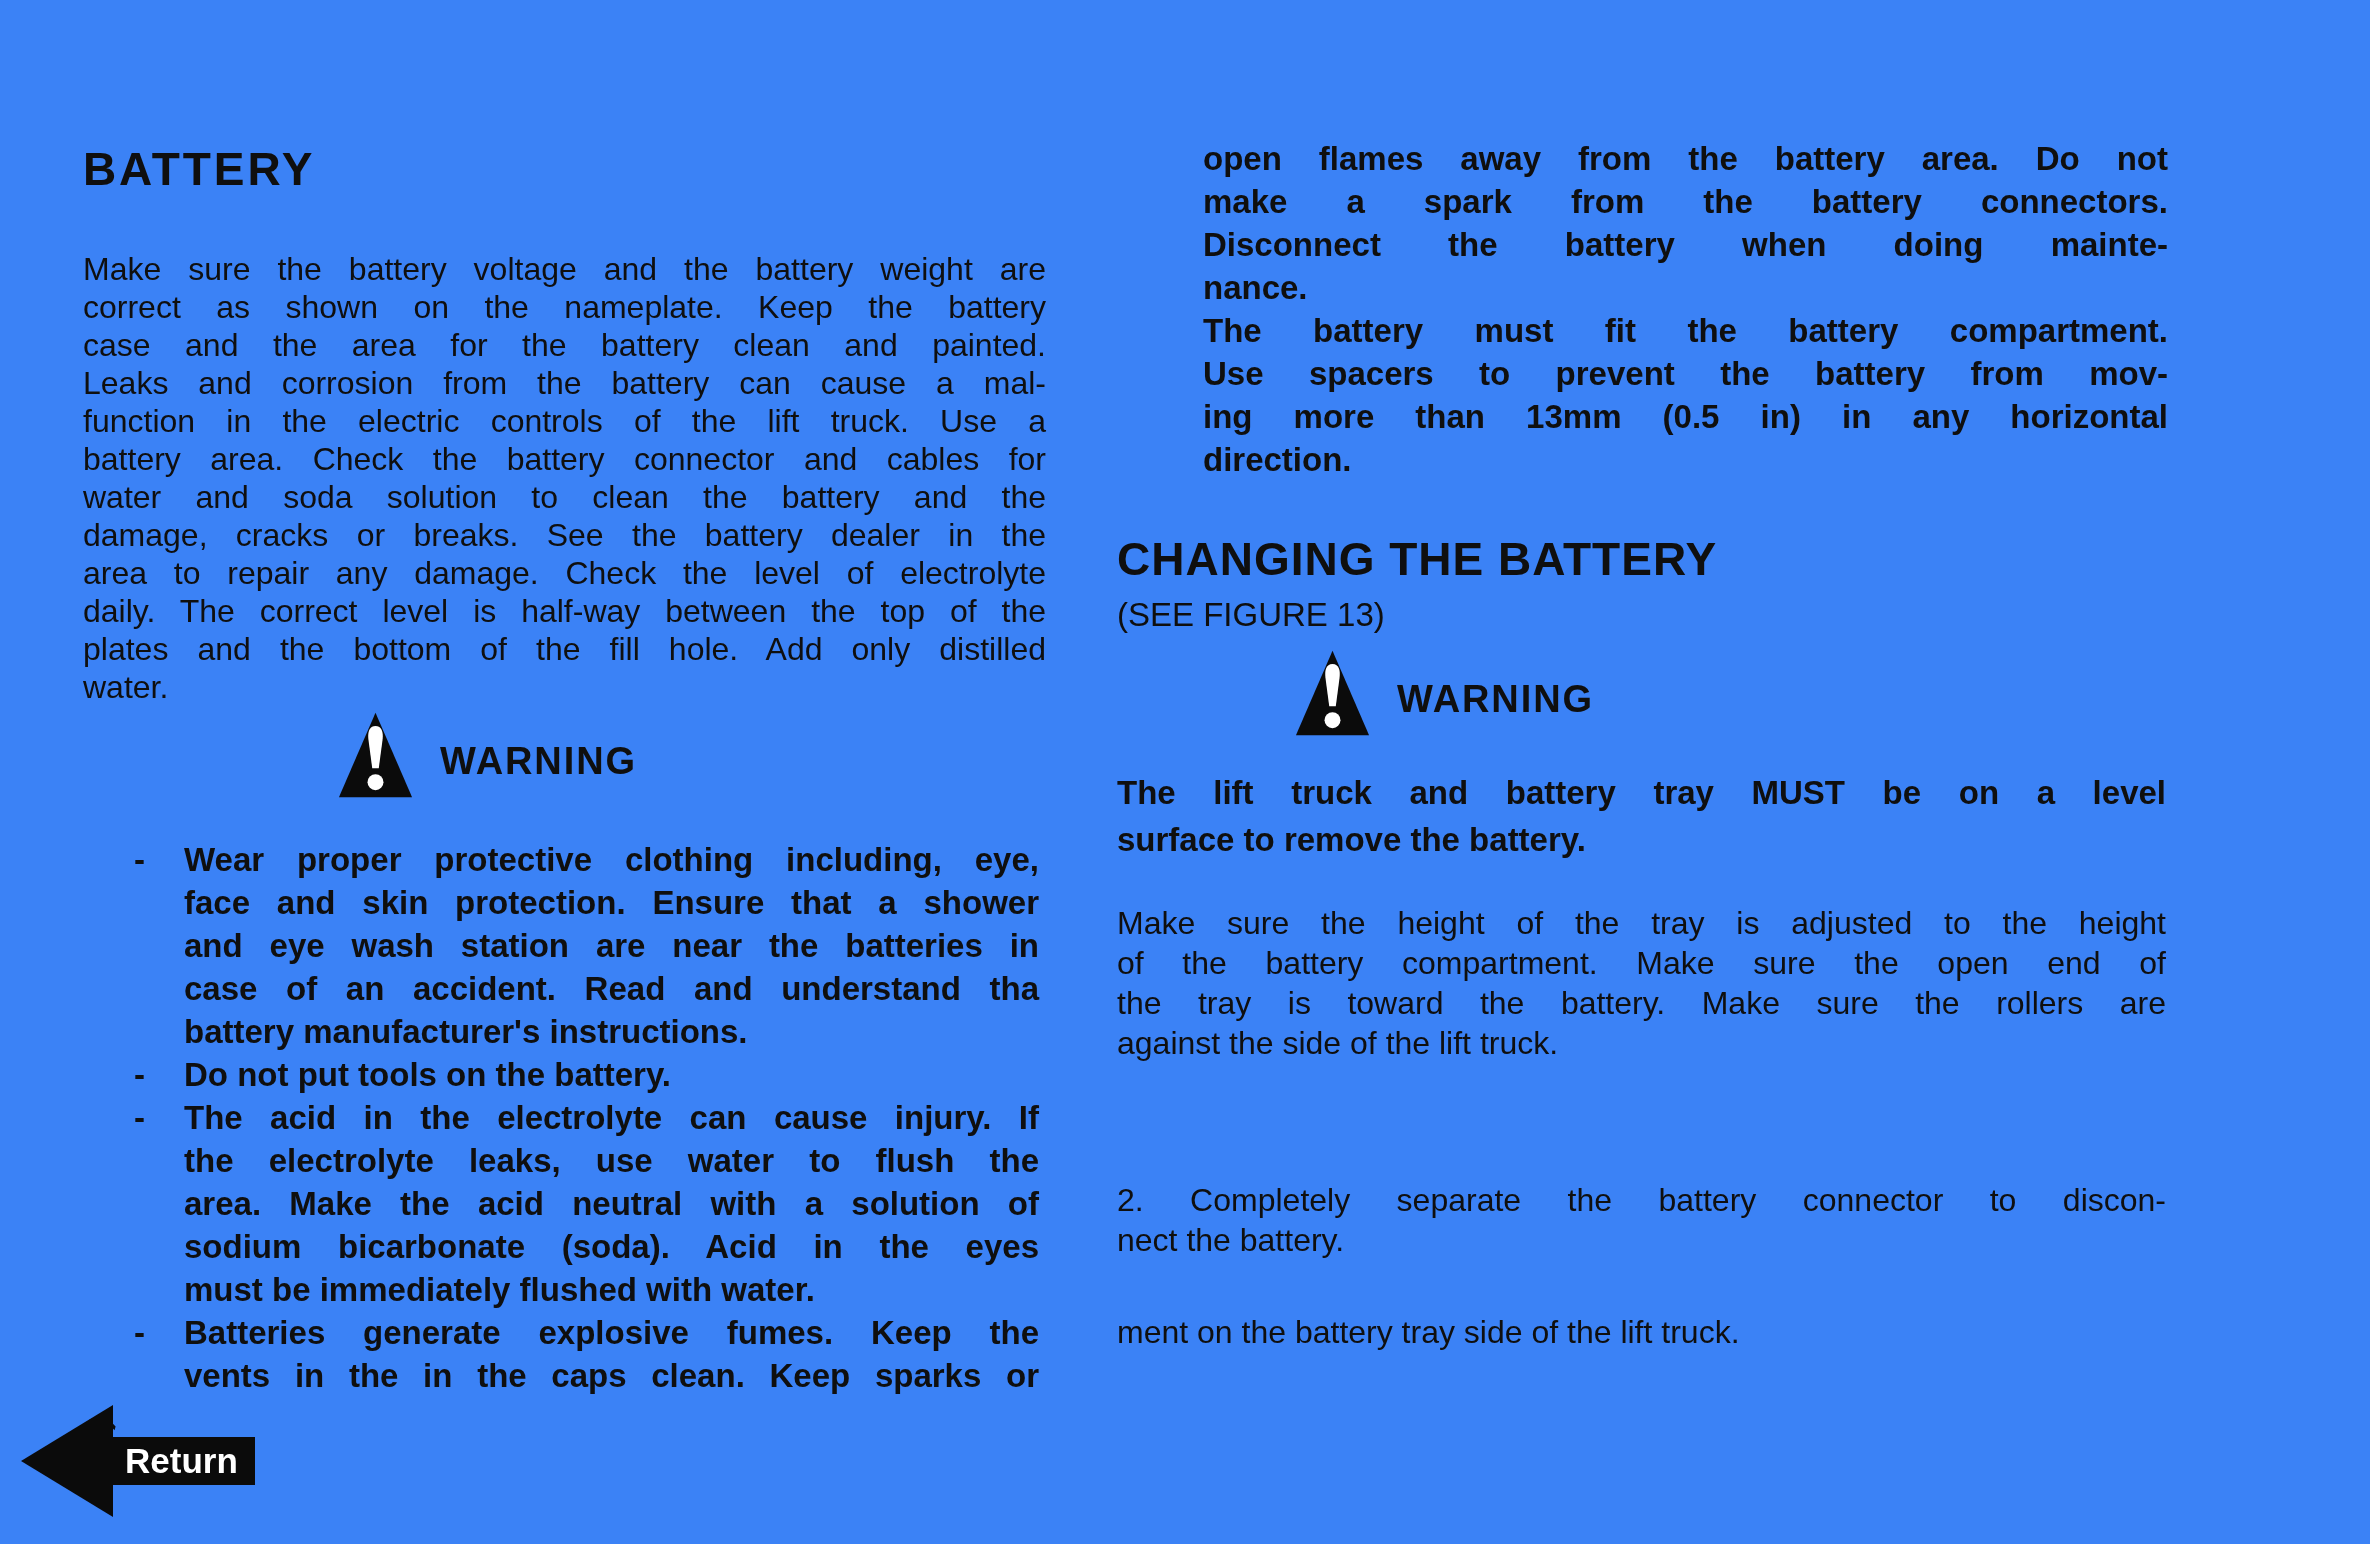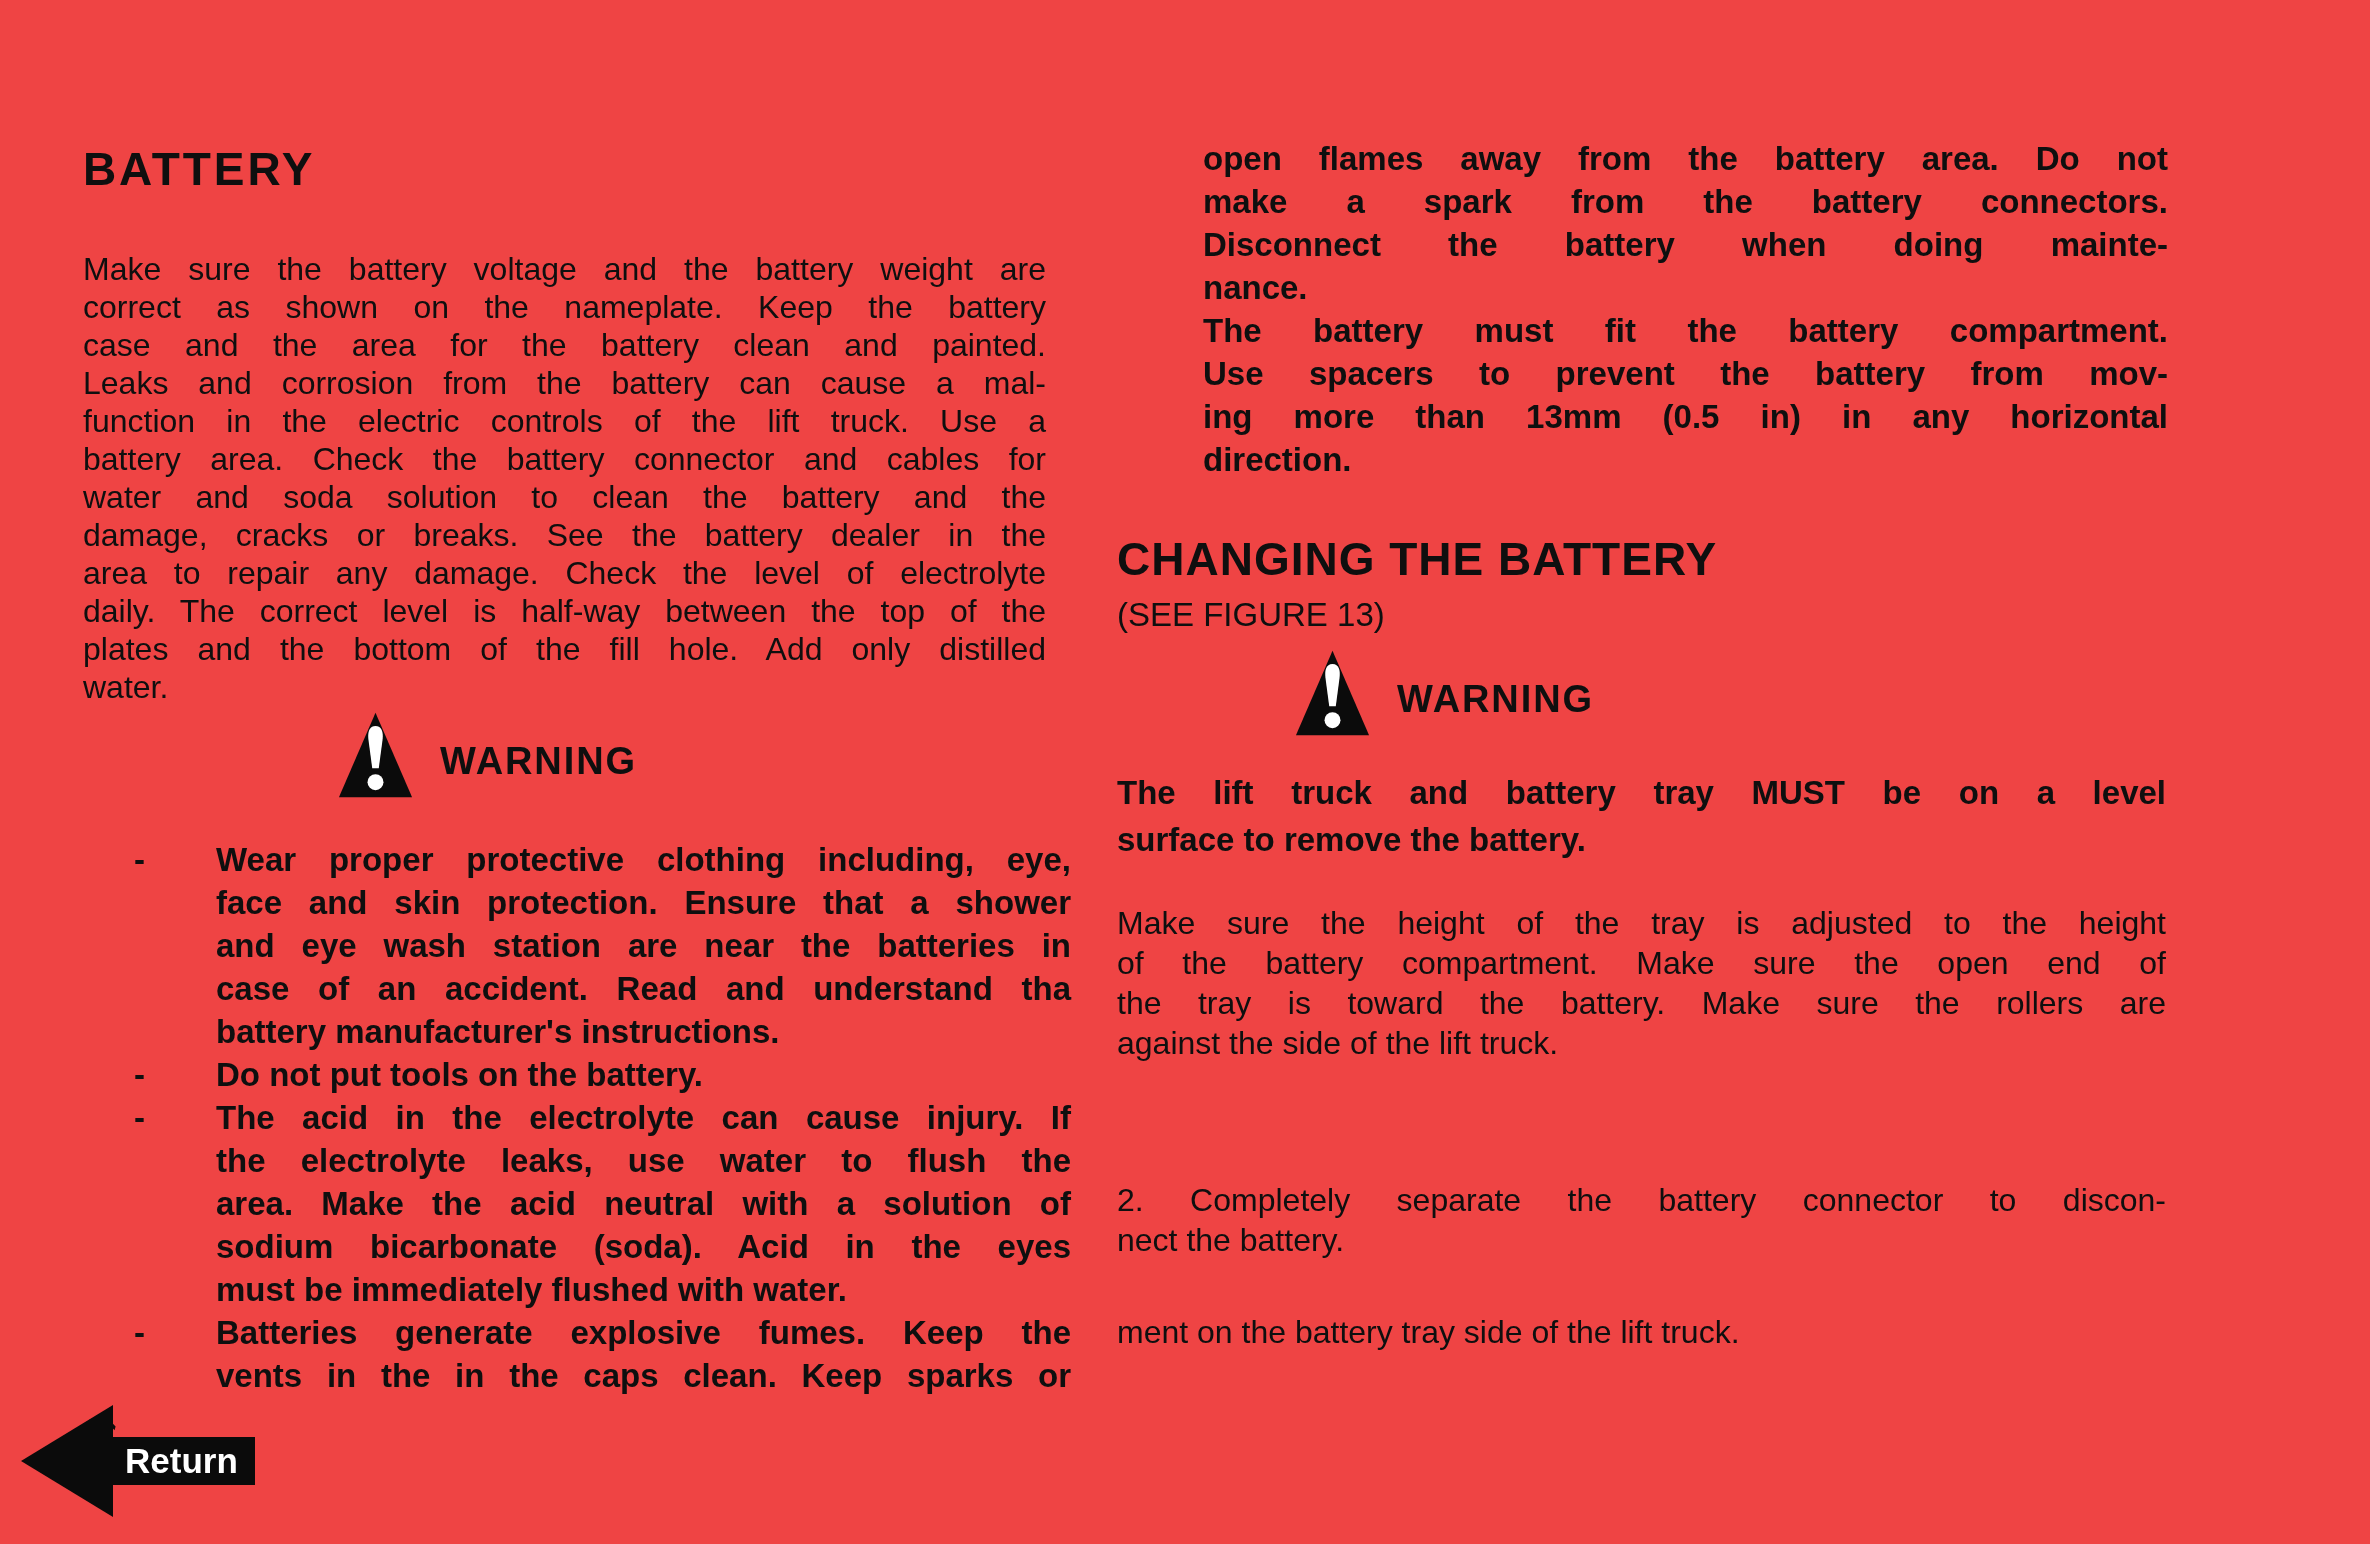--- a/index.html
+++ b/index.html
@@ -1,17 +1,17 @@
 <!DOCTYPE html>
 <html><head>
 <meta charset="utf-8">
 <style>
   html,body{margin:0;padding:0;background:#ffffff;}
   .page{
-    position:relative; width:2371px; height:1545px; background:#ef4444;
+    position:relative; width:2371px; height:1545px; background:#3b82f6;
     font-family:"Liberation Sans", sans-serif; color:#0f0f0f; overflow:hidden;
   }
   
   .ln{ text-align:justify; text-align-last:left; white-space:nowrap; }
   .ln.just{ text-align-last:justify; white-space:normal; }
 
   
   .h1{
     position:absolute; left:83px; top:142px;
     font-size:46px; font-weight:bold; letter-spacing:2.9px;
@@ -26,21 +26,21 @@
   .warnhead .tri{ position:absolute; left:0; top:0; width:75px; height:88px; }
   .warnhead .wlabel{
     position:absolute; left:102px; top:29px; font-size:38px; font-weight:bold; letter-spacing:1.9px;
   }
   .bullets{
     position:absolute; left:134px; top:838px; width:905px;
     font-size:33px; font-weight:bold; line-height:43px;
   }
   .bullet{ display:flex; }
   .bullet .marker{ width:50px; flex:none; }
-  .bullet .blines{ width:855px; flex:none;margin-left:32px; }
+  .bullet .blines{ width:855px; flex:none; }
 
   
   .cont{
     position:absolute; left:1203px; top:137px; width:965px;
     font-size:33px; font-weight:bold; line-height:43px;
   }
   .h2{
     position:absolute; left:1117px; top:532px;
     font-size:46px; font-weight:bold; letter-spacing:1px;
   }

